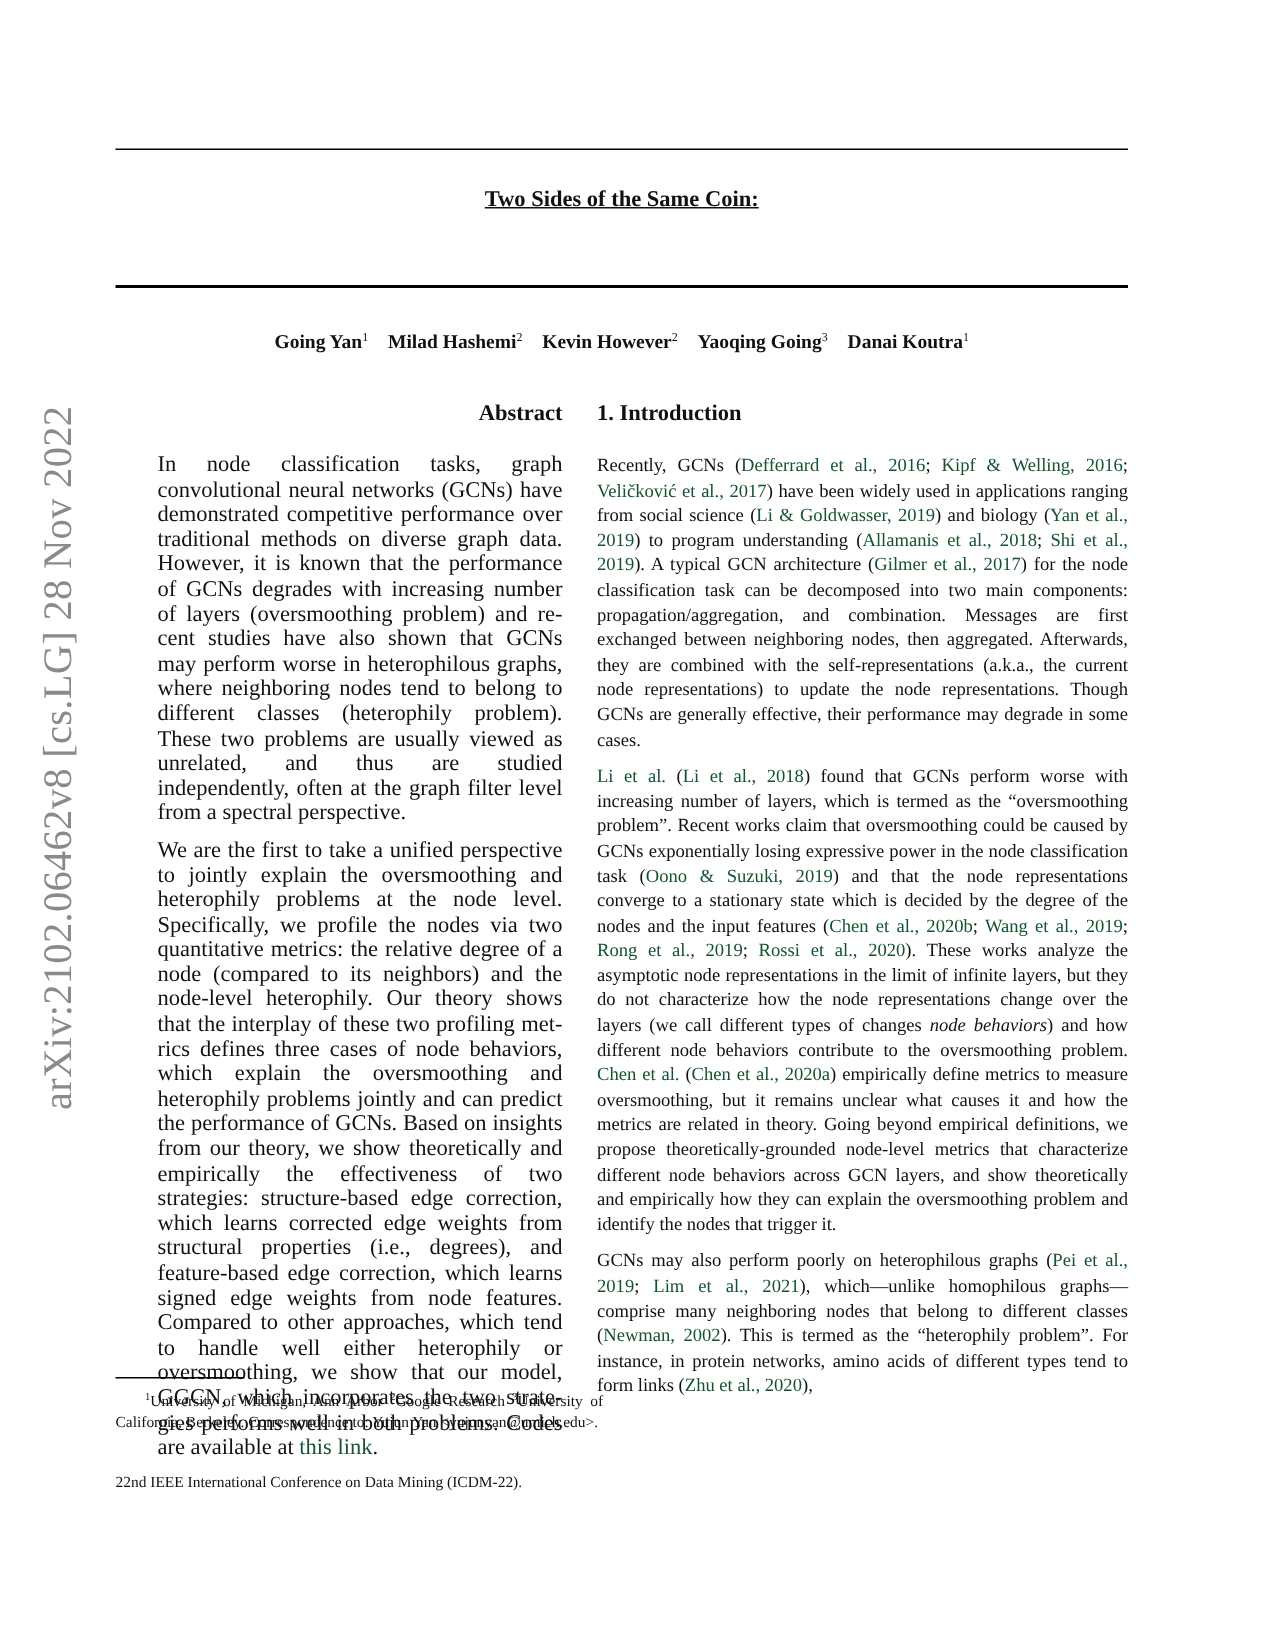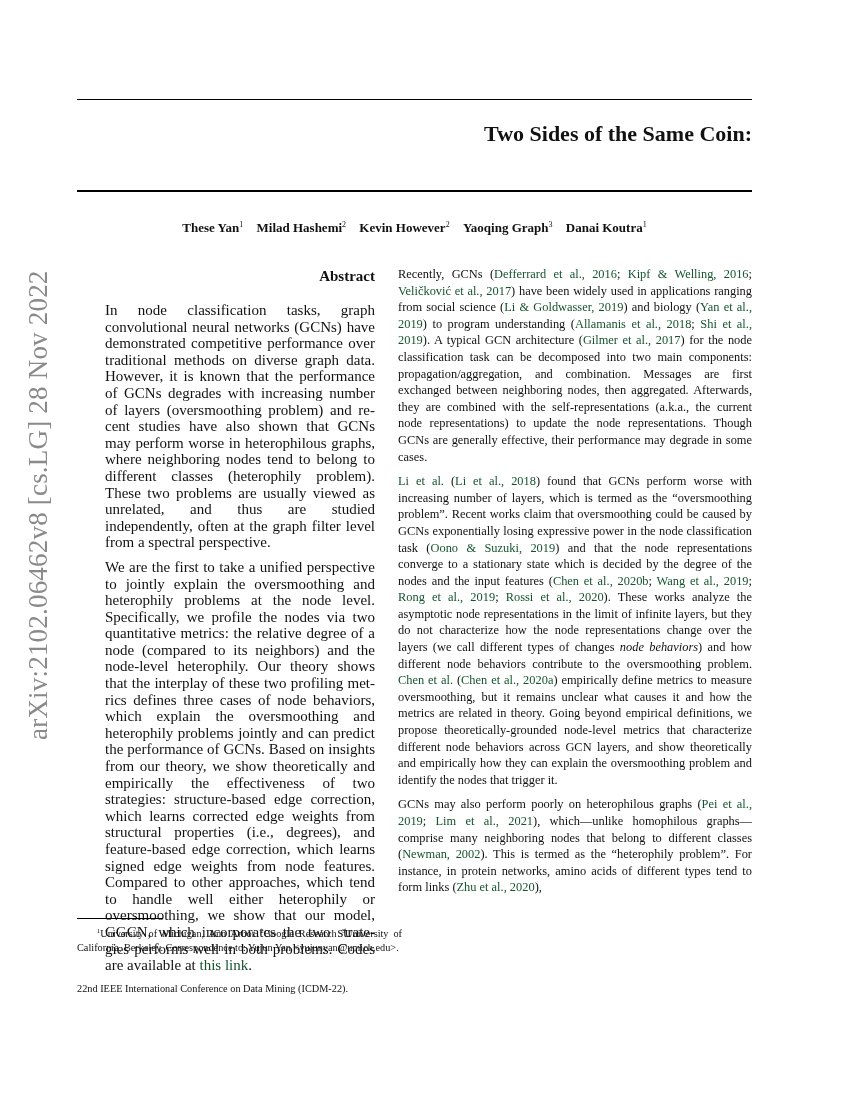--- a/index.html
+++ b/index.html
@@ -1,21 +1,21 @@
 <!DOCTYPE html>
 <html><head>
 <meta charset="utf-8">
 <style>
   html, body { margin: 0; padding: 0; background: #ffffff; }
   body { width: 850px; height: 1100px; position: relative; overflow: hidden;
          font-family: "Liberation Serif", "DejaVu Serif", serif; color: #111; }
   .rule-top { position: absolute; left: 77px; width: 675px; top: 99px; height: 0; border-top: 1.3px solid #000; }
   .rule-bottom { position: absolute; left: 77px; width: 675px; top: 190px; height: 0; border-top: 2.6px solid #000; }
-  .title { position: absolute; left: 77px; width: 675px; top: 121px; text-align: right;
-           font-weight: bold; font-size: 22px; line-height: 25px; }
+  .title { position: absolute; left: 77px; width: 675px; top: 121px; text-align: center;
+           font-weight: bold; font-size: 15px; line-height: 25px; text-decoration: underline; }
   .authors { position: absolute; left: 77px; width: 675px; top: 220px; text-align: center;
              font-weight: bold; font-size: 13px; }
   .authors .author { margin: 0 5px; white-space: nowrap; }
   .authors sup { font-weight: normal; font-size: 8px; vertical-align: 5px; }
   .arxiv { position: absolute; left: 23px; top: 740px; transform-origin: 0 0; transform: rotate(-90deg);
            font-size: 27px; color: #8a8a8a; white-space: nowrap; letter-spacing: 0.2px; }
   .col-left { position: absolute; left: 105px; width: 270px; top: 266px; }
   .col-right { position: absolute; left: 398px; width: 354px; top: 266px; }
   h2.sec { font-size: 15px; font-weight: bold; margin: 0 0 16px 0; line-height: 20px; }
   .col-left h2.sec { text-align: right; }
@@ -31,39 +31,40 @@
 </head>
 <body>
 
 <div class="rule-top"></div>
 <div class="title">
   <div>Two Sides of the Same Coin:</div>
 </div>
 <div class="rule-bottom"></div>
 
 <div class="authors">
-  <span class="author"><span>These Yan</span><sup>1</sup></span>
+  <span class="author"><span>Going Yan</span><sup>1</sup></span>
   <span class="author"><span>Milad Hashemi</span><sup>2</sup></span>
   <span class="author"><span>Kevin However</span><sup>2</sup></span>
-  <span class="author"><span>Yaoqing Graph</span><sup>3</sup></span>
+  <span class="author"><span>Yaoqing Going</span><sup>3</sup></span>
   <span class="author"><span>Danai Koutra</span><sup>1</sup></span>
 </div>
 
 <div class="arxiv">arXiv:2102.06462v8  [cs.LG]  28 Nov 2022</div>
 
 <div class="col-left">
   <h2 class="sec">Abstract</h2>
   <p class="body">In node classification tasks, graph convolutional neural networks (GCNs) have demonstrated com­petitive performance over traditional methods on diverse graph data. However, it is known that the performance of GCNs degrades with increasing number of layers (oversmoothing problem) and re­cent studies have also shown that GCNs may per­form worse in heterophilous graphs, where neigh­boring nodes tend to belong to different classes (heterophily problem). These two problems are usually viewed as unrelated, and thus are studied independently, often at the graph filter level from a spectral perspective.</p>
   <p class="body"><span>We are the first to take a unified perspective to jointly explain the oversmoothing and heterophily problems at the node level. Specifically, we pro­file the nodes via two quantitative metrics: the relative degree of a node (compared to its neigh­bors) and the node-level heterophily. Our theory shows that the interplay of these two profiling met­rics defines three cases of node behaviors, which explain the oversmoothing and heterophily prob­lems jointly and can predict the performance of GCNs. Based on insights from our theory, we show theoretically and empirically the effective­ness of two strategies: structure-based edge cor­rection, which learns corrected edge weights from structural properties (i.e., degrees), and feature-based edge correction, which learns signed edge weights from node features. Compared to other approaches, which tend to handle well either het­erophily or oversmoothing, we show that our model, GGCN, which incorporates the two strate­gies performs well in both problems. Codes are available at </span><a class="cite">this link</a><span>.</span></p>
 </div>
 
 <div class="footnote-rule"></div>
 <div class="footnote">
   &nbsp;&nbsp;&nbsp;&nbsp;<sup>1</sup><span>University of Michigan, Ann Arbor</span> <sup>2</sup><span>Google Research</span>
   <sup>3</sup><span>University of California, Berkeley.</span> <span>Correspondence to: Yujun Yan &lt;yujunyan@umich.edu&gt;.</span>
 </div>
 <div class="venue">22nd IEEE International Conference on Data Mining (ICDM-22).</div>
 
 <div class="col-right">
+  <h2 class="sec">1. Introduction</h2>
   <p class="body"><span>Recently, GCNs (</span><a class="cite">Defferrard et al., 2016</a><span>; </span><a class="cite">Kipf &amp; Welling, 2016</a><span>; </span><a class="cite">Veličković et al., 2017</a><span>) have been widely used in applications ranging from social science (</span><a class="cite">Li &amp; Goldwasser, 2019</a><span>) and biology (</span><a class="cite">Yan et al., 2019</a><span>) to program understand­ing (</span><a class="cite">Allamanis et al., 2018</a><span>; </span><a class="cite">Shi et al., 2019</a><span>). A typical GCN architecture (</span><a class="cite">Gilmer et al., 2017</a><span>) for the node classification task can be decomposed into two main components: prop­agation/aggregation, and combination. Messages are first exchanged between neighboring nodes, then aggregated. Af­terwards, they are combined with the self-representations (a.k.a., the current node representations) to update the node representations. Though GCNs are generally effective, their performance may degrade in some cases.</span></p>
   <p class="body"><a class="cite">Li et al.</a><span> (</span><a class="cite">Li et al., 2018</a><span>) found that GCNs perform worse with increasing number of layers, which is termed as the “oversmoothing problem”. Recent works claim that over­smoothing could be caused by GCNs exponentially losing expressive power in the node classification task (</span><a class="cite">Oono &amp; Suzuki, 2019</a><span>) and that the node representations converge to a stationary state which is decided by the degree of the nodes and the input features (</span><a class="cite">Chen et al., 2020b</a><span>; </span><a class="cite">Wang et al., 2019</a><span>; </span><a class="cite">Rong et al., 2019</a><span>; </span><a class="cite">Rossi et al., 2020</a><span>). These works analyze the asymptotic node representations in the limit of infinite layers, but they do not characterize how the node represen­tations change over the layers (we call different types of changes </span><em>node behaviors</em><span>) and how different node behaviors contribute to the oversmoothing problem. </span><a class="cite">Chen et al.</a><span> (</span><a class="cite">Chen et al., 2020a</a><span>) empirically define metrics to measure over­smoothing, but it remains unclear what causes it and how the metrics are related in theory. Going beyond empirical definitions, we propose theoretically-grounded node-level metrics that characterize different node behaviors across GCN layers, and show theoretically and empirically how they can explain the oversmoothing problem and identify the nodes that trigger it.</span></p>
   <p class="body"><span>GCNs may also perform poorly on heterophilous graphs (</span><a class="cite">Pei et al., 2019</a><span>; </span><a class="cite">Lim et al., 2021</a><span>), which—unlike homophilous graphs—comprise many neighboring nodes that belong to different classes (</span><a class="cite">Newman, 2002</a><span>). This is termed as the “het­erophily problem”. For instance, in protein networks, amino acids of different types tend to form links (</span><a class="cite">Zhu et al., 2020</a><span>),</span></p>
 </div>
 
 </body></html>

